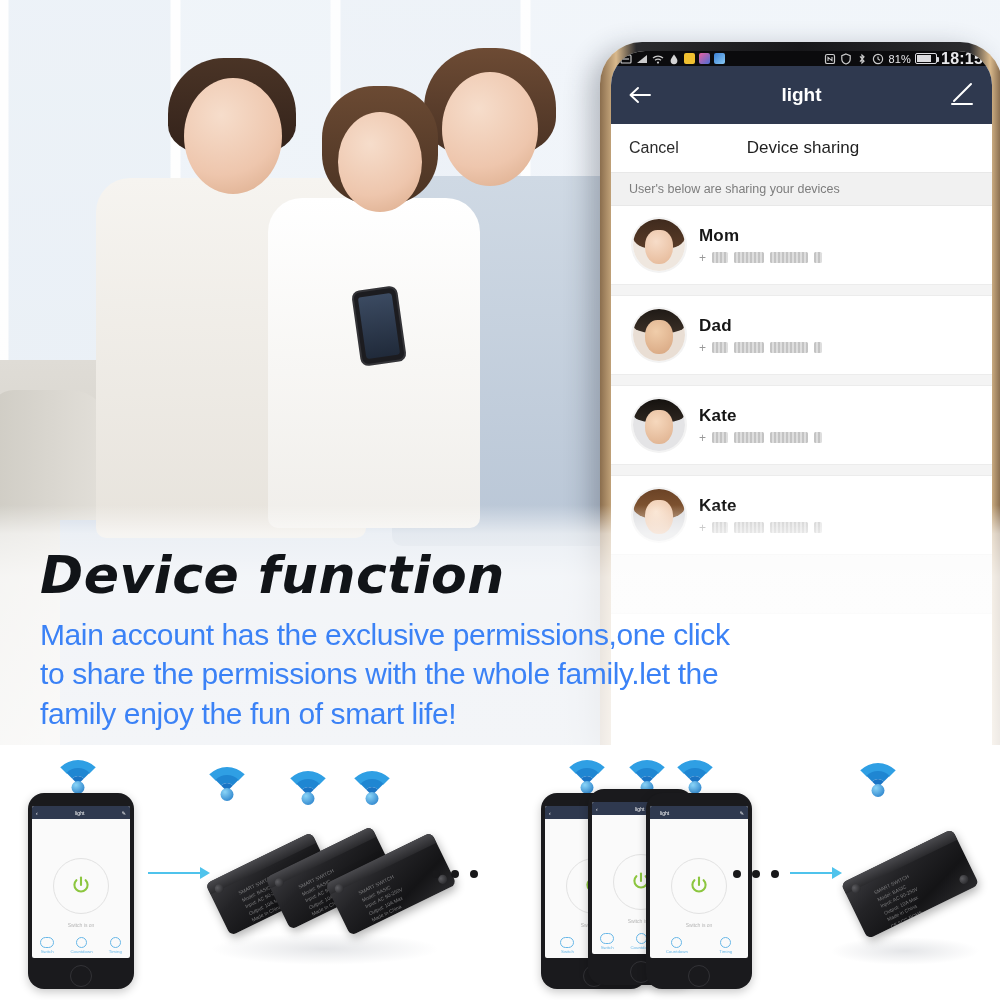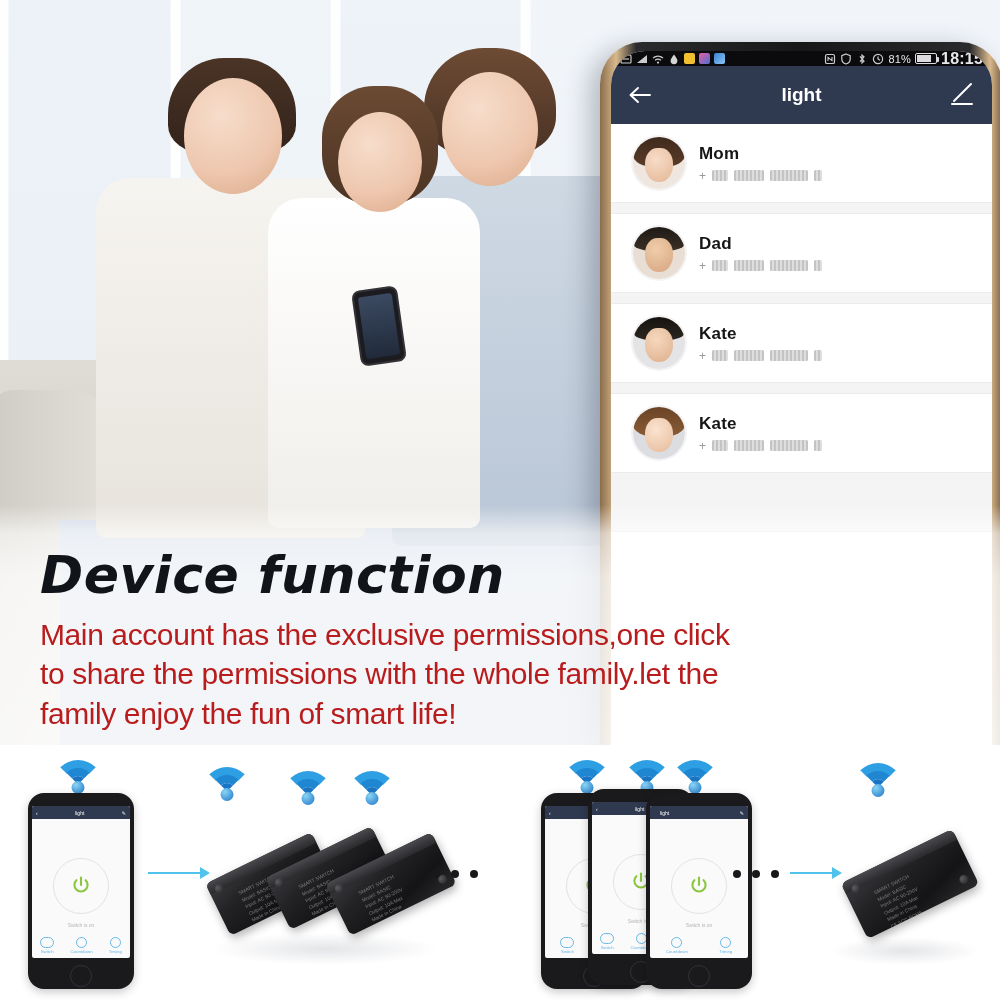--- a/index.html
+++ b/index.html
@@ -182,21 +182,21 @@
     pointer-events: none;
   }
   .copy { position: absolute; left: 40px; top: 548px; width: 790px; }
   .headline {
     font-family: "DejaVu Sans", sans-serif;
     font-size: 52px; font-style: italic; font-weight: 700;
     color: #111418; letter-spacing: .5px; line-height: 1.05;
   }
   .subcopy {
     margin-top: 12px; font-size: 30px; line-height: 1.33;
-    color: #b91c1c; font-family: "Liberation Sans", sans-serif;
+    color: #3b82f6; font-family: "Liberation Sans", sans-serif;
     letter-spacing: -.4px; white-space: pre-line;
   }
 
   
   .diagram {
     position: absolute; left: 0; top: 745px; width: 1000px; height: 255px;
     background: #ffffff;
   }
   .wifi { position: absolute; width: 54px; height: 44px; }
   .wifi .arc {
@@ -377,21 +377,26 @@
             </svg>
           </div>
           <div class="appbar-title">light</div>
           <div class="ab-btn ab-right">
             <svg width="28" height="26" viewBox="0 0 28 26">
               <path d="M23 2 L6 19 M4 22 H24" stroke="#fff" stroke-width="2" fill="none" stroke-linecap="round"></path>
             </svg>
           </div>
         </div>
 
-
+        <div class="sheet-head">
+          <span class="sheet-cancel">Cancel</span>
+          <span class="sheet-title">Device sharing</span>
+        </div>
+
+        <div class="sheet-hint">User's below are sharing your devices</div>
 
         <div class="user-list">
 
           <div class="user-row">
             <div class="avatar">
               <div class="av-face" style="background:#efe7df">
                 <div class="av-hair" style="background:linear-gradient(180deg,#3f2a1d,#5a3c28);border-radius:50% 50% 40% 40%"></div>
                 <div class="av-skin"></div>
               </div>
             </div>

